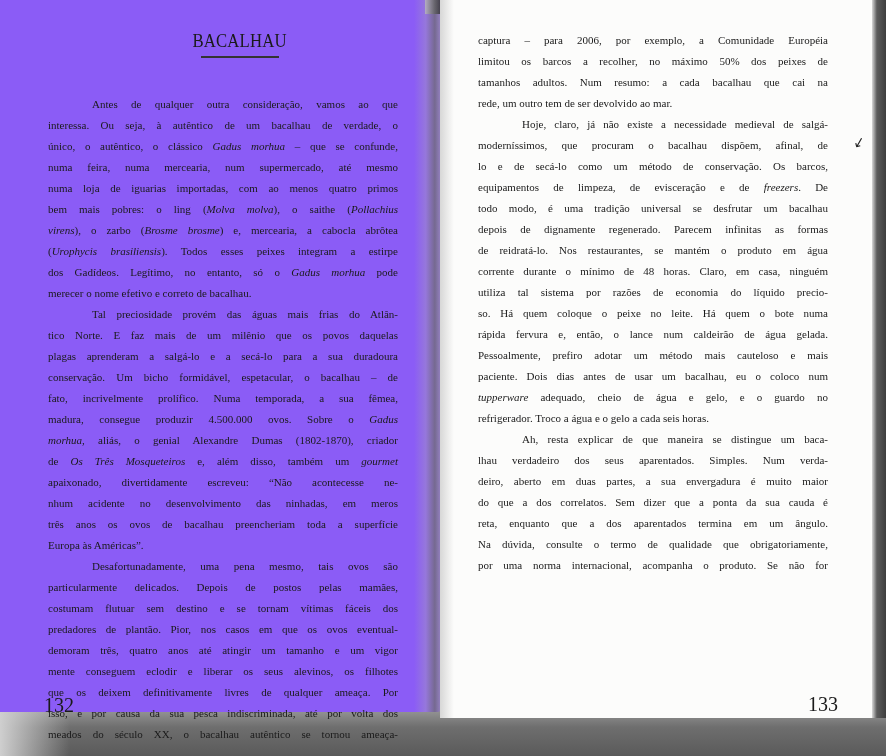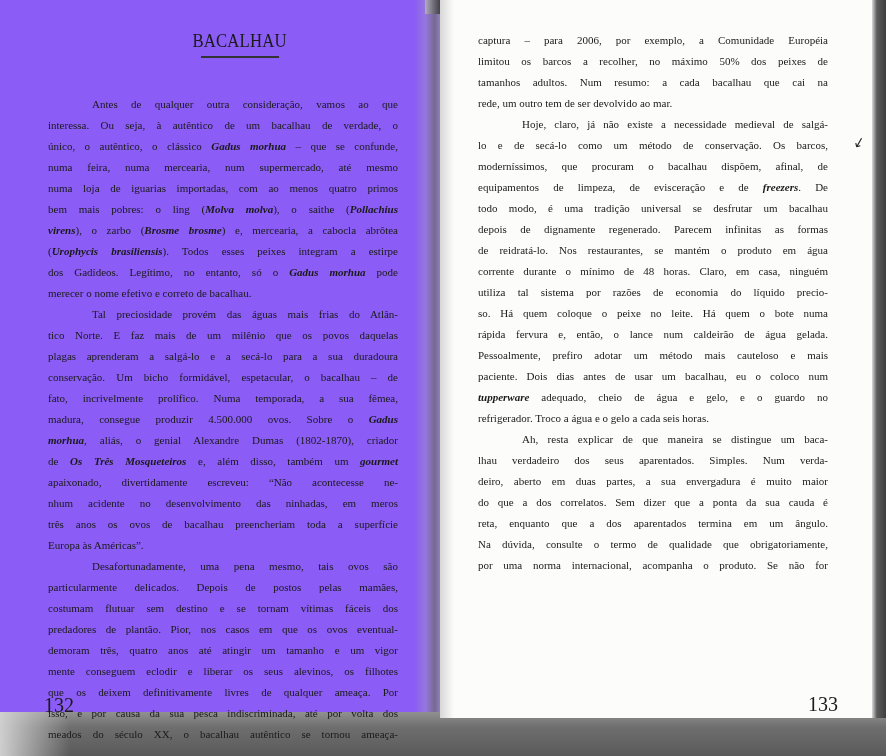--- a/index.html
+++ b/index.html
@@ -58,21 +58,21 @@
   }
   .text {
     position: absolute; font-size: 11px; line-height: 21px;
     text-align: justify; hyphens: none;
   }
   .text-left { left: 48px; width: 350px; top: 94px; }
   .text-right { left: 478px; width: 350px; top: 30px; }
   .line { display: block; text-align: justify; text-align-last: justify; white-space: nowrap; }
   .line.last { text-align-last: left; }
   .line.indent { padding-left: 44px; }
-  i { font-style: italic; font-weight: bold; }
+  i { font-style: italic; }
   .pagenum {
     position: absolute; font-size: 20px;
   }
   .pagenum-left { left: 44px; top: 694px; }
   .pagenum-right { left: 808px; top: 693px; }
   .pencil-mark {
     position: absolute; left: 853px; top: 134px; font-size: 14px; color: #222;
     transform: rotate(-15deg); font-family: "DejaVu Sans", sans-serif;
   }
 </style>
@@ -137,22 +137,22 @@
   </div>
   <div class="text text-right" id="right-text">
       <div>
         <span class="line"><span>captura – para 2006, por exemplo, a Comunidade Européia</span></span>
         <span class="line"><span>limitou os barcos a recolher, no máximo 50% dos peixes de</span></span>
         <span class="line"><span>tamanhos adultos. Num resumo: a cada bacalhau que cai na</span></span>
         <span class="line last"><span>rede, um outro tem de ser devolvido ao mar.</span></span>
       </div>
       <div>
         <span class="line indent"><span>Hoje, claro, já não existe a necessidade medieval de salgá-</span></span>
+        <span class="line"><span>moderníssimos, que procuram o bacalhau dispõem, afinal, de</span></span>
         <span class="line"><span>lo e de secá-lo como um método de conservação. Os barcos,</span></span>
-        <span class="line"><span>moderníssimos, que procuram o bacalhau dispõem, afinal, de</span></span>
         <span class="line"><span>equipamentos de limpeza, de evisceração e de </span><i>freezers</i><span>. De</span></span>
         <span class="line"><span>todo modo, é uma tradição universal se desfrutar um bacalhau</span></span>
         <span class="line"><span>depois de dignamente regenerado. Parecem infinitas as formas</span></span>
         <span class="line"><span>de reidratá-lo. Nos restaurantes, se mantém o produto em água</span></span>
         <span class="line"><span>corrente durante o mínimo de 48 horas. Claro, em casa, ninguém</span></span>
         <span class="line"><span>utiliza tal sistema por razões de economia do líquido precio-</span></span>
         <span class="line"><span>so. Há quem coloque o peixe no leite. Há quem o bote numa</span></span>
         <span class="line"><span>rápida fervura e, então, o lance num caldeirão de água gelada.</span></span>
         <span class="line"><span>Pessoalmente, prefiro adotar um método mais cauteloso e mais</span></span>
         <span class="line"><span>paciente. Dois dias antes de usar um bacalhau, eu o coloco num</span></span>

